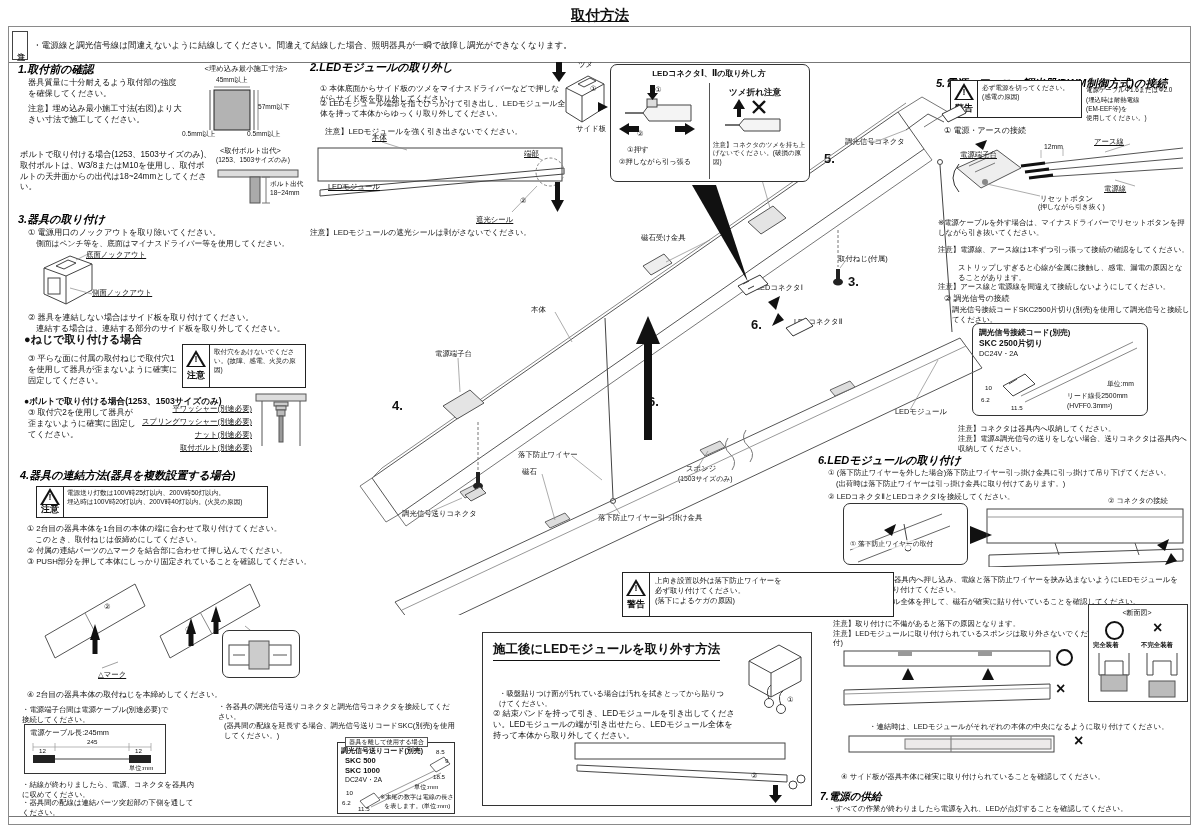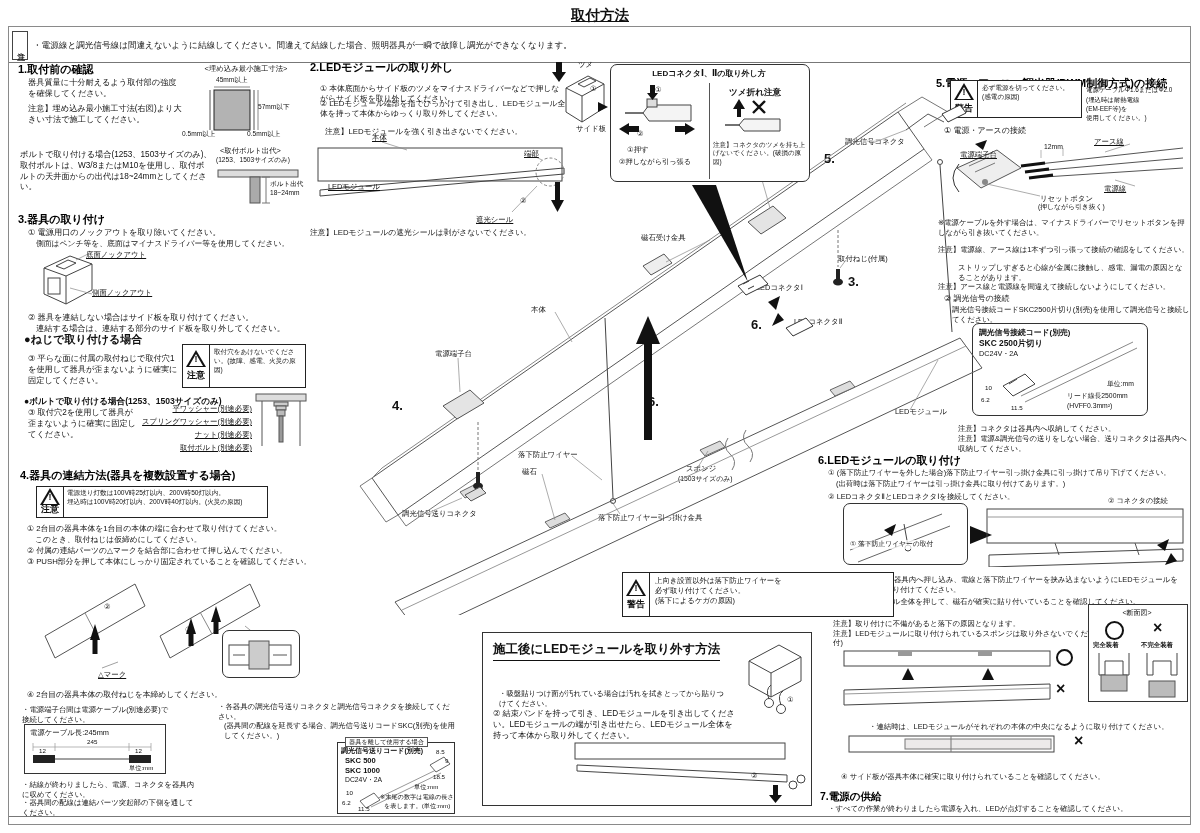--- a/index.html
+++ b/index.html
@@ -6,21 +6,21 @@
 #page{position:relative;width:1200px;height:833px;background:#fff;overflow:hidden;
   font-family:"Liberation Sans","DejaVu Sans",sans-serif;color:#111;}
 .t{position:absolute;font-size:8.2px;line-height:1.32;color:#111;}
 .s{font-size:7.4px;}
 .s8{font-size:7.8px;}
 .xs{font-size:6.6px;}
 .x6{font-size:6.2px;}
 .b{font-weight:bold;}
 .nw{white-space:nowrap;}
 .ul{text-decoration:underline;}
-.st{position:absolute;font-size:11px;font-weight:bold;white-space:nowrap;color:#000;}
+.st{position:absolute;font-size:11px;font-weight:bold;white-space:nowrap;color:#000;font-style:italic;}
 .num{position:absolute;font-size:13px;font-weight:bold;}
 .lbl{position:absolute;font-size:7.4px;white-space:nowrap;color:#111;}
 .bx{position:absolute;border:1.2px solid #333;background:#fff;box-sizing:border-box;}
 .rd{border-radius:7px;}
 .dsvg{position:absolute;}
 .frame{position:absolute;left:8px;top:26px;width:1183px;height:799px;border:1.6px solid #8a8a8a;box-sizing:border-box;}
 .hline{position:absolute;height:0;border-top:1px solid #777;}
 .wbox{position:absolute;border:1.3px solid #222;display:flex;background:#fff;box-sizing:border-box;}
 .wcell{border-right:1.1px solid #222;display:flex;flex-direction:column;align-items:center;justify-content:center;gap:1px;padding:1px 2px;}
 .wmsg{flex:1;padding:3px 4px;line-height:1.35;}

